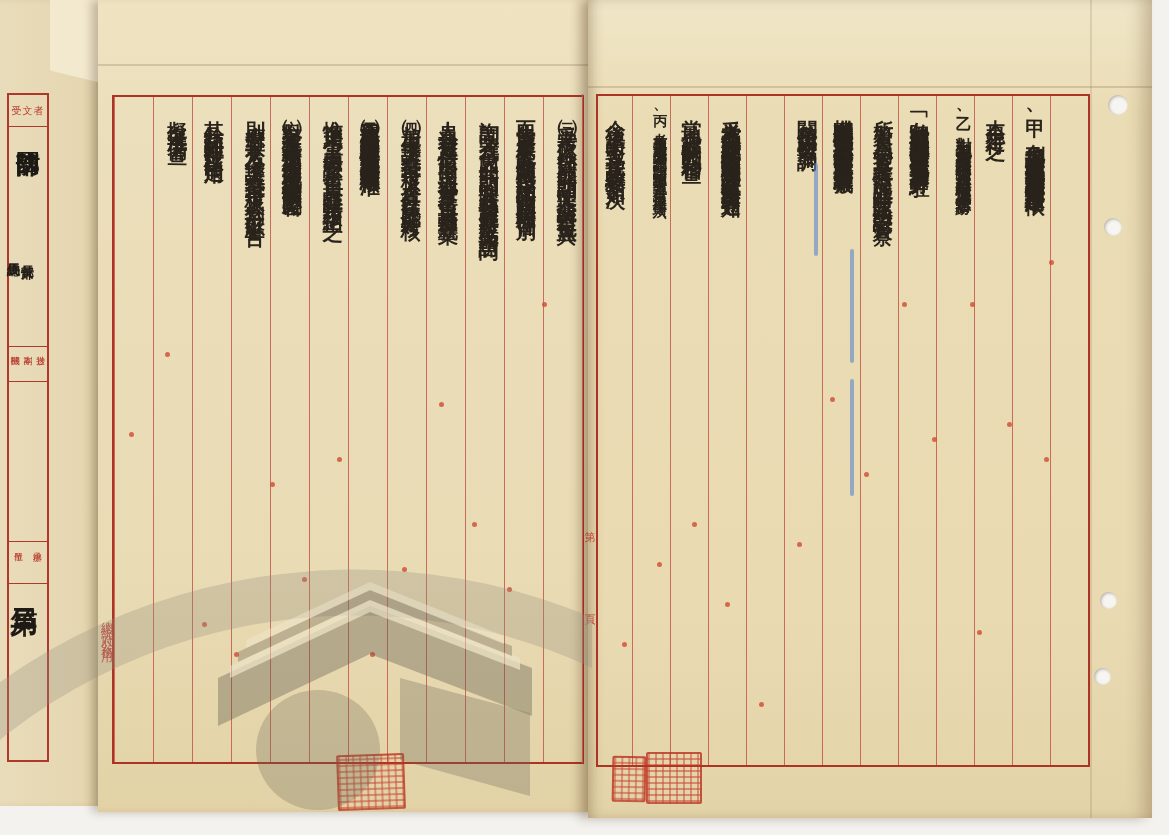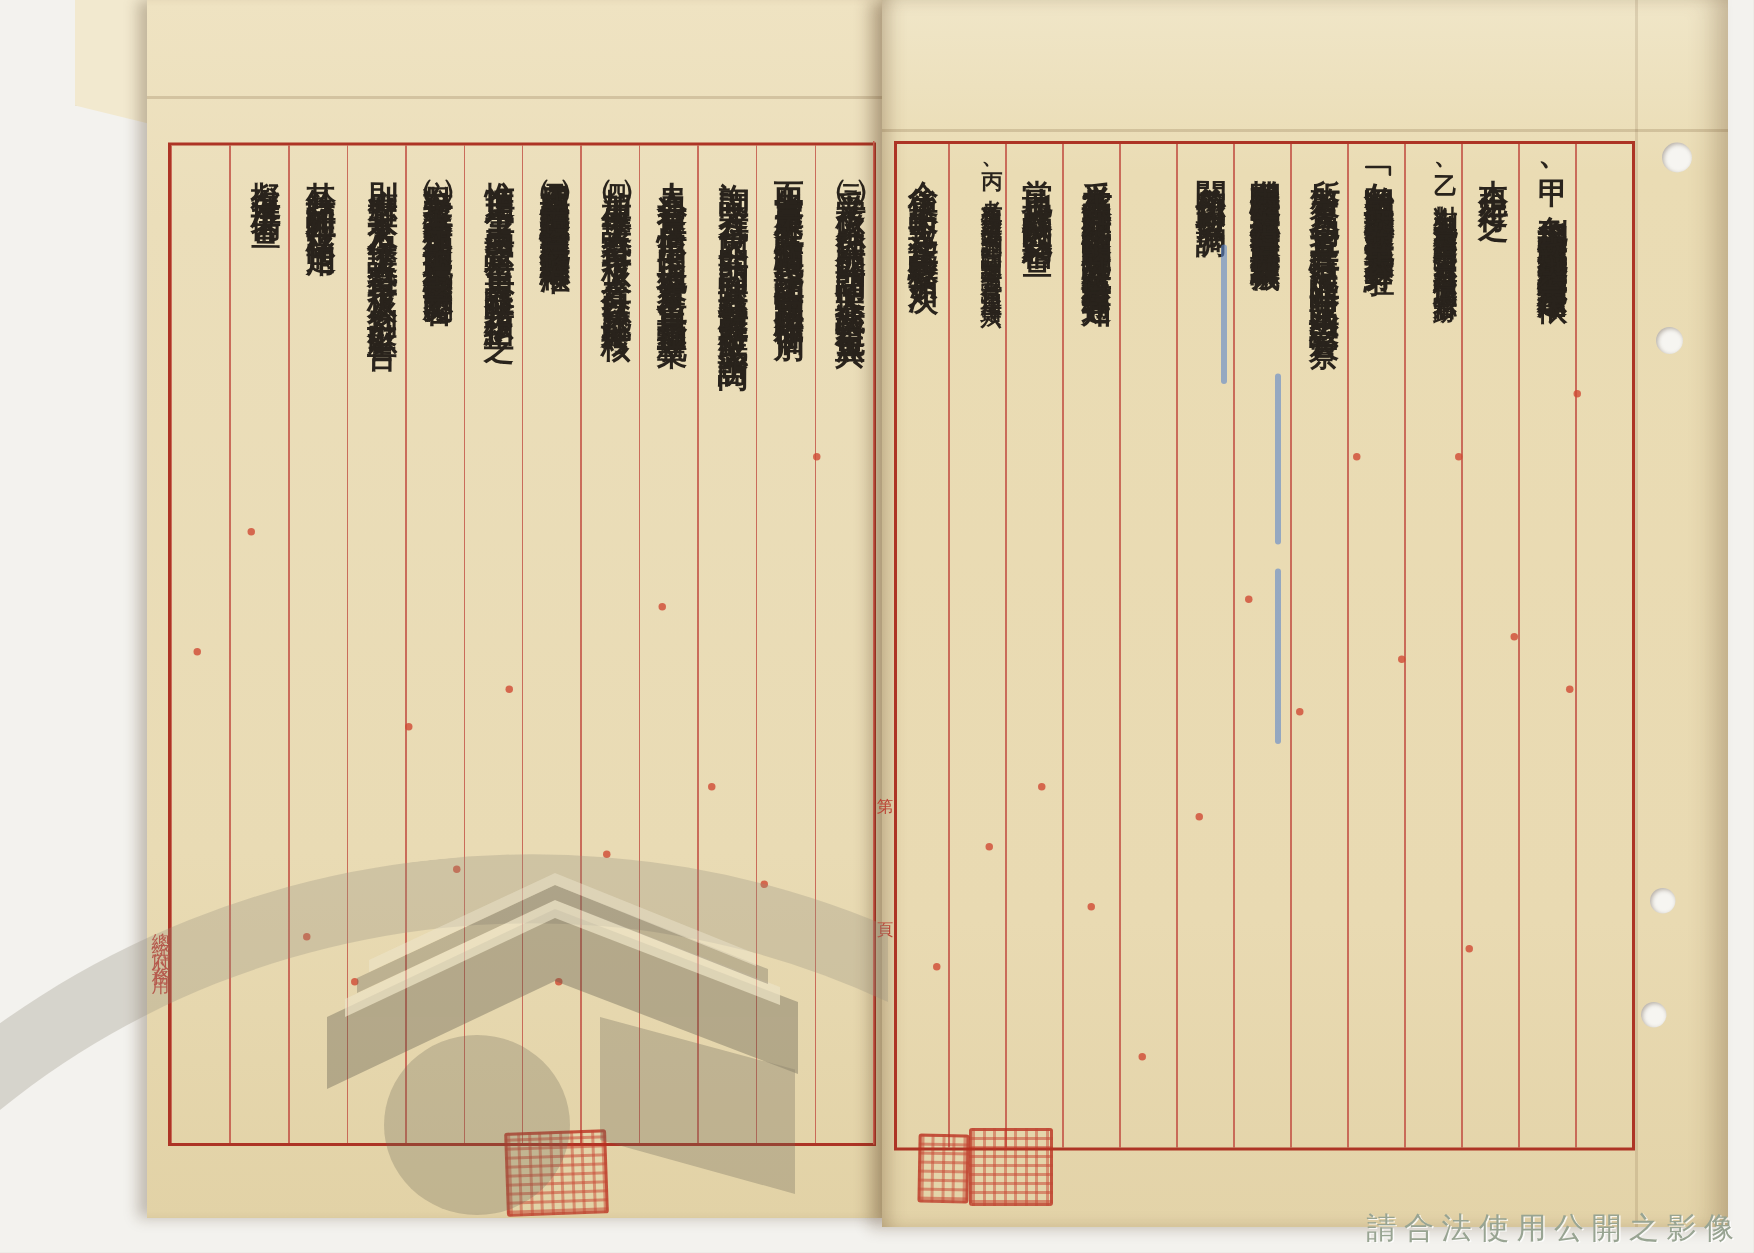--- a/index.html
+++ b/index.html
@@ -82,20 +82,41 @@
   .wm-book{position:absolute;left:200px;top:18px;opacity:.62;}
 
   .caption{position:absolute;right:8px;top:805px;font-size:20px;letter-spacing:5px;
     color:#98a492;text-shadow:1px 1px 0 rgba(255,255,255,.8);z-index:7;}
 </style>
 </head>
 <body>
 
 <div class="stage">
 
+  <div class="sheet sheet-left">
+    <div class="form-box">
+      <div class="fb-sec fb-recipient">受文者</div>
+      <div class="fb-sec fb-main">
+        <div class="recip-main">國防部</div>
+        <div class="recip-ann ann1">黃部長</div>
+        <div class="recip-ann ann2">馬總長</div>
+      </div>
+      <div class="fb-sec fb-copy">
+        <span>抄送</span>
+        <span>副本</span>
+        <span>機關</span>
+      </div>
+      <div class="fb-sec fb-blank"></div>
+      <div class="fb-sec fb-unit">
+        <span>承辦</span>
+        <span>單位</span>
+      </div>
+    </div>
+    <div class="unit-value">第二局</div>
+  </div>
 
   <div class="corner"></div>
 
   <div class="sheet sheet-middle">
     <div class="crease-h" style="top:64px"></div>
     <div class="ruled-box grid-left" id="leftbox">
         <div class="col" style="right: 2.5px; font-size: 20px; letter-spacing: 5px;">㈢受考核人以往因被公開訪問使人非議與監視無異</div>
         <div class="col" style="right: 41.5px; font-size: 20px; letter-spacing: 4px;">而失當處屢見不鮮為防漏洩特規定訪問時應利用時機作個別</div>
         <div class="col" style="right: 80.5px; font-size: 20px; letter-spacing: 5px;">詢問之方式行之因公開訪問與其職務遽難解釋或失密訪問</div>
         <div class="col" style="right: 119.5px; font-size: 20px; letter-spacing: 5px;">人員遇有遷居情形由遷入地警察單位負責輔導就業</div>
@@ -177,14 +198,13 @@
     <svg class="wm-book" width="340" height="260" viewBox="0 0 340 260">
       <ellipse cx="118" cy="192" rx="62" ry="60" fill="#6b6557" opacity="0.45"></ellipse>
       <polygon points="200,120 330,155 330,238 200,202" fill="#6b6557" opacity="0.5"></polygon>
       <polygon points="18,120 170,48 332,110 332,158 170,96 18,168" fill="#5f5a4d" opacity="0.6"></polygon>
       <polygon points="30,108 170,42 320,100 320,112 170,54 30,120" fill="#efe8d2" opacity="0.75"></polygon>
       <polygon points="38,94 170,32 312,88 312,98 170,42 38,104" fill="#6b6557" opacity="0.55"></polygon>
       <polygon points="46,82 170,24 304,78 304,86 170,32 46,90" fill="#efe8d2" opacity="0.7"></polygon>
     </svg>
   </div>
 
-  <div class="caption">請合法使用公開之影像</div>
 </div>
 
 </body></html>

